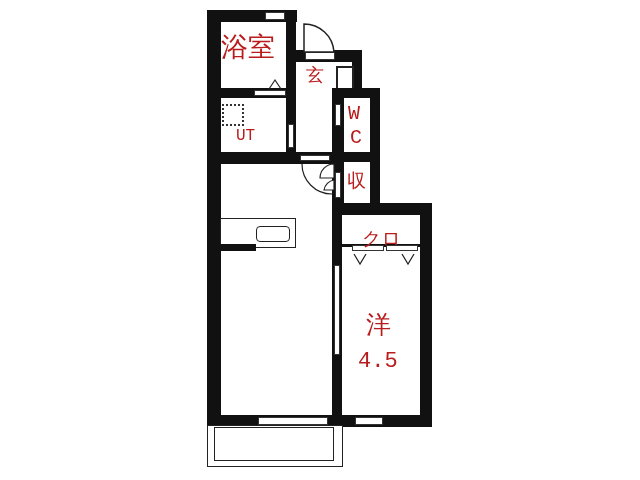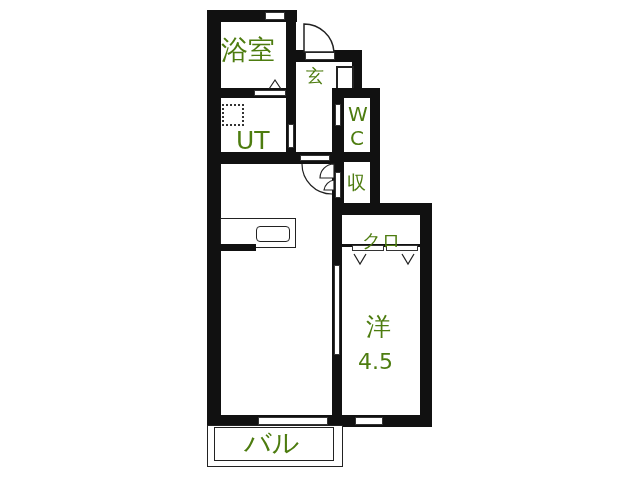--- a/index.html
+++ b/index.html
@@ -1,21 +1,21 @@
 <!DOCTYPE html>
 <html><head>
   <meta charset="utf-8">
   <style>
     html, body { margin: 0; padding: 0; background: #ffffff; }
     body { width: 640px; height: 480px; position: relative; overflow: hidden;
            font-family: "DejaVu Sans", "Liberation Sans", sans-serif; }
     .plan { position: absolute; left: 0; top: 0; width: 640px; height: 480px; }
     .w { position: absolute; background: #111111; }
     .win { position: absolute; background: #ffffff; border: 1px solid #333; box-sizing: border-box; }
-    .lbl { position: absolute; color: #4d7c0f; white-space: nowrap; line-height: 1; }
+    .lbl { position: absolute; color: #b91c1c; white-space: nowrap; line-height: 1; font-family: Liberation Mono, monospace; }
     .thin { position: absolute; border: 2px solid #222; box-sizing: border-box; background: #fff; }
   </style>
 </head>
 <body>
 
 <div class="plan">
 
   <div class="w" style="left:207px;top:10px;width:14px;height:418px;"></div>
 
   <div class="w" style="left:207px;top:10px;width:90px;height:12px;"></div>
@@ -78,19 +78,18 @@
     <path d="M1 11 L7 2 L13 11" fill="none" stroke="#222" stroke-width="1.2"></path>
   </svg>
 
   <div class="thin" style="left:207px;top:425px;width:136px;height:42px;border-width:1.5px;"></div>
   <div class="thin" style="left:214px;top:427px;width:120px;height:34px;border-width:1.5px;"></div>
 
   <div class="lbl" style="left:221px;top:36px;font-size:27px;">浴室</div>
   <div class="lbl" style="left:306px;top:67px;font-size:18px;">玄</div>
   <div class="lbl" style="left:348px;top:104px;font-size:20px;">W</div>
   <div class="lbl" style="left:350px;top:128px;font-size:20px;">C</div>
-  <div class="lbl" style="left:236px;top:128px;font-size:25px;">UT</div>
+  <div class="lbl" style="left:236px;top:128px;font-size:16px;">UT</div>
   <div class="lbl" style="left:347px;top:173px;font-size:19px;">収</div>
   <div class="lbl" style="left:362px;top:219px;font-size:19px;margin-top:12px;">クロ</div>
   <div class="lbl" style="left:366px;top:314px;font-size:25px;">洋</div>
   <div class="lbl" style="left:358px;top:351px;font-size:22px;">4.5</div>
-  <div class="lbl" style="left:244px;top:429px;font-size:27px;">バル</div>
 </div>
 
 </body></html>

